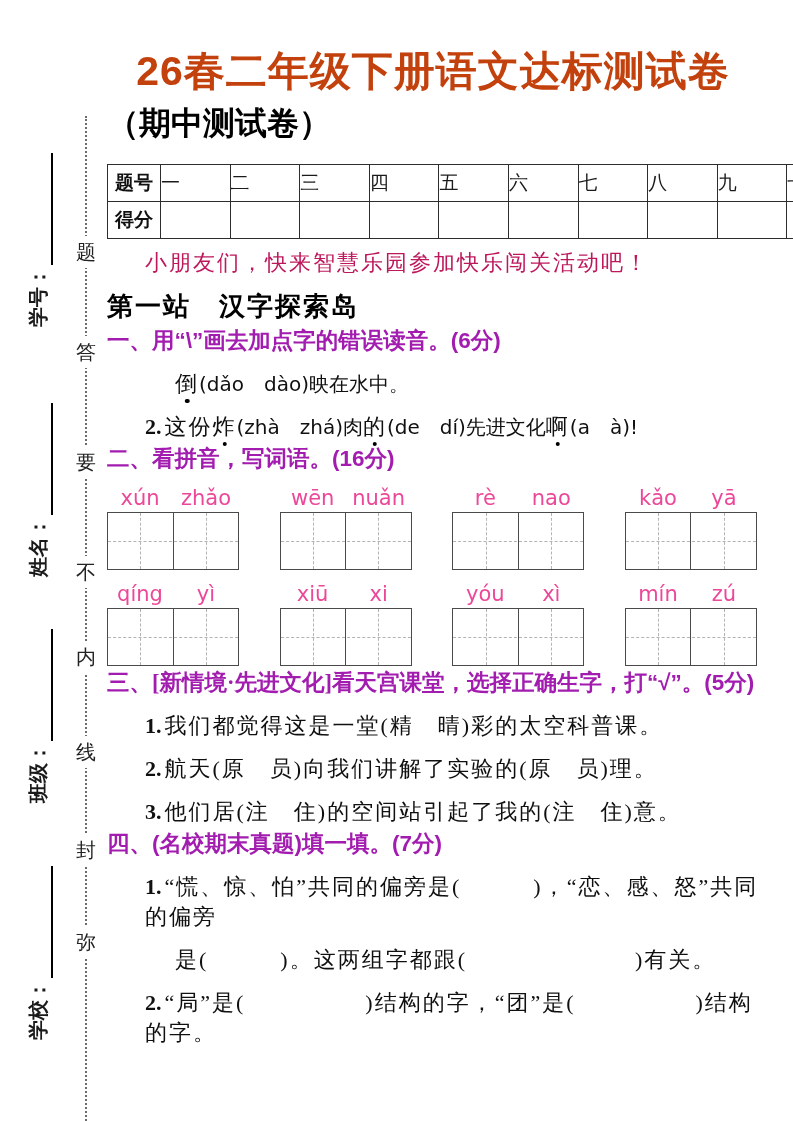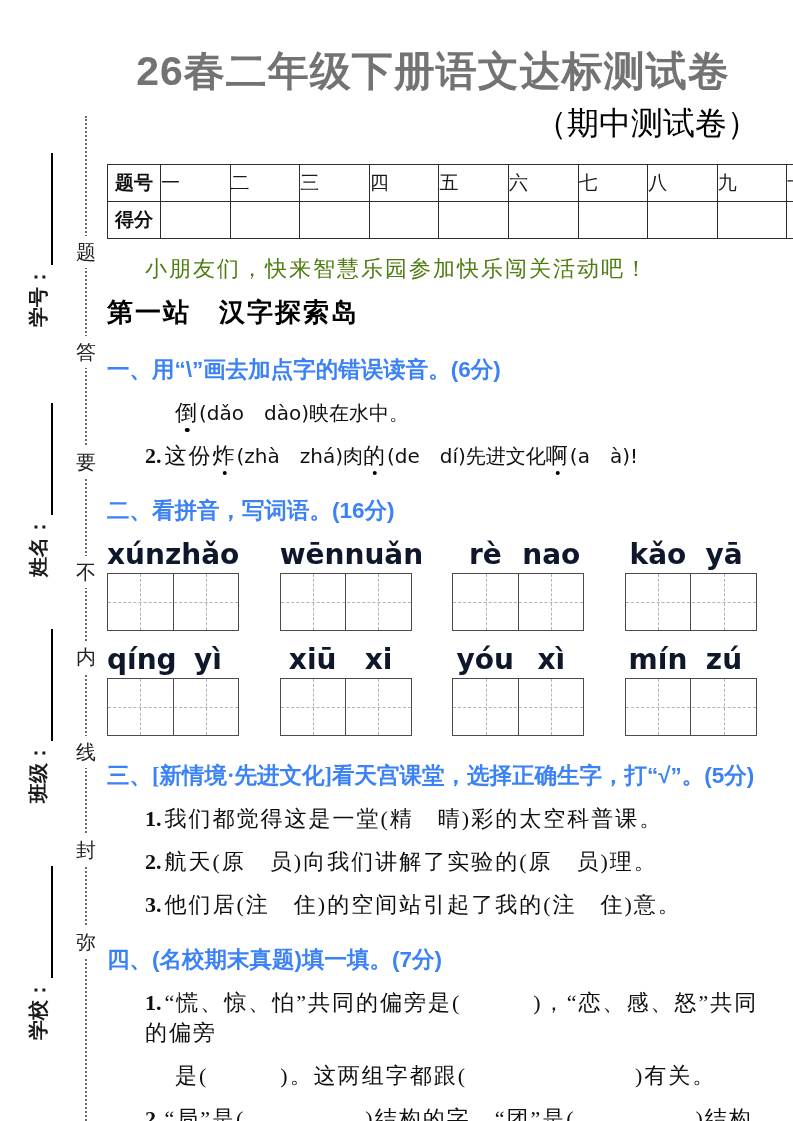--- a/index.html
+++ b/index.html
@@ -24,56 +24,56 @@
   }
   .fill-line{display:inline-block;width:112px;height:22px;border-bottom:2px solid #000;margin-left:2px;}
   .rl0{width:220px;left:-72px;top:225px;}
   .rl1{width:220px;left:-72px;top:475px;}
   .rl2{width:190px;left:-57px;top:701px;}
   .rl3{width:210px;left:-67px;top:938px;}
   
   .main{position:absolute;left:107px;top:0;width:652px;}
   .title{
     margin-top:46px;text-align:center;font-family:"Liberation Sans",sans-serif;
-    font-weight:700;font-size:41px;line-height:50px;letter-spacing:1px;color:#737373;
+    font-weight:700;font-size:41px;line-height:50px;letter-spacing:1px;color:#c2410c;
   }
   .subtitle{
-    margin-top:6px;text-align:right;font-family:"Liberation Sans",sans-serif;
-    font-weight:400;font-size:32px;line-height:42px;color:#000;
+    margin-top:6px;text-align:left;font-family:"Liberation Sans",sans-serif;
+    font-weight:700;font-size:32px;line-height:42px;color:#000;
   }
   table.score{
     margin-top:20px;border-collapse:collapse;width:750px;table-layout:fixed;
     font-family:"Liberation Sans",sans-serif;font-size:19px;
   }
   table.score td{border:1.4px solid #2d2d2d;height:36px;padding:0;}
   td.hdr{font-weight:700;text-align:center;width:52px;}
   td.numcell{text-align:left;padding-left:16px;color:#1a1a1a;}
-  .intro{margin-top:15px;padding-left:38px;font-size:22px;letter-spacing:2px;color:#4d7c0f;}
+  .intro{margin-top:9px;padding-left:38px;font-size:22px;letter-spacing:2px;color:#be185d;}
   .station{
     margin-top:11px;font-family:"Liberation Sans",sans-serif;
     font-weight:700;font-size:26px;letter-spacing:2px;color:#000;
   }
   .qhead{
-    margin-top:25px;font-family:"Liberation Sans",sans-serif;font-weight:700;
-    font-size:22.5px;line-height:30px;color:#3b82f6;
+    margin-top:2px;font-family:"Liberation Sans",sans-serif;font-weight:700;
+    font-size:22.5px;line-height:30px;color:#a21caf;
   }
   .qhead .tag{font-family:"Liberation Serif",serif;font-weight:600;}
   .item{margin-top:13px;padding-left:38px;font-size:22px;line-height:30px;letter-spacing:2px;color:#101010;}
   .item.cont{padding-left:68px;}
   .num{font-weight:700;margin-right:3px;letter-spacing:0;}
   .pin{font-family:"DejaVu Sans",sans-serif;font-size:20px;letter-spacing:0;}
   .em-dot{position:relative;}
   .em-dot::after{
     content:"";position:absolute;left:50%;bottom:-7px;width:4.5px;height:4.5px;
     border-radius:50%;background:#000;transform:translateX(-50%);
   }
   
   .wrow{display:flex;justify-content:space-between;width:650px;margin-top:12px;}
   .wgroup{width:132px;}
-  .pyrow{display:flex;font-family:"DejaVu Sans",sans-serif;font-size:28px;color:#0f172a;margin-bottom:2px;font-weight:bold;}
+  .pyrow{display:flex;font-family:"DejaVu Sans",sans-serif;font-size:21px;color:#ec4899;margin-bottom:2px;}
   .pyrow span{flex:1;text-align:center;}
   .wbox{position:relative;height:56px;border:1.6px solid #4a4a4a;display:flex;background:#fff;}
   .wbox::after{content:"";position:absolute;left:0;right:0;top:50%;border-top:1.2px dashed #b3b3b3;}
   .wcell{flex:1;position:relative;}
   .wcell + .wcell{border-left:1.4px solid #4a4a4a;}
   .wcell::before{content:"";position:absolute;top:0;bottom:0;left:50%;border-left:1.2px dashed #b3b3b3;}
 </style>
 </head>
 <body>
 

